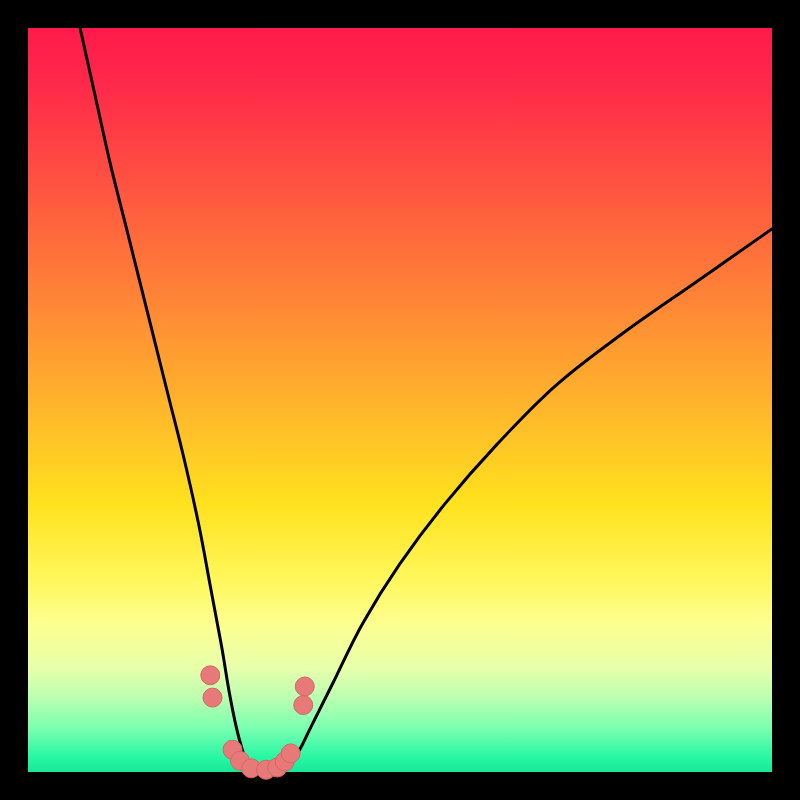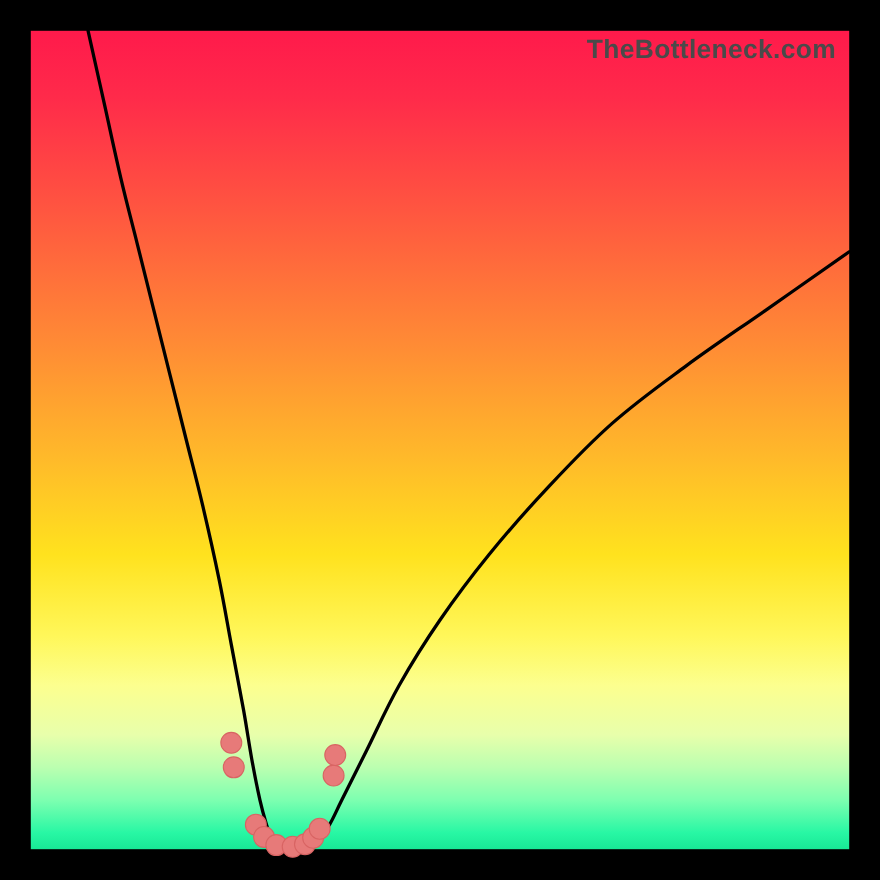--- a/index.html
+++ b/index.html
@@ -71,21 +71,20 @@
     fill: #e77a79;
     stroke: #d86463;
     stroke-width: 1;
   }
 </style>
 </head>
 <body>
 
 <div class="frame">
   <div class="plot">
-    <div class="watermark">TheBottleneck.com</div>
     <svg class="curve" viewBox="0 0 744 744">
       <path id="left-branch" class="line" d="M52.080000000000005,0 C54.7584,12.052799999999985 61.603199999999994,42.85439999999991 66.96,66.95999999999992 C72.3168,91.06559999999993 76.4832,111.15360000000005 81.84,133.92000000000007 C87.19680000000001,156.6864000000001 91.3632,172.01280000000008 96.72,193.44000000000005 C102.07679999999999,214.86720000000003 106.24319999999999,231.53279999999998 111.6,252.95999999999998 C116.9568,274.38719999999995 121.1232,291.0528 126.48,312.48 C131.8368,333.90720000000005 136.00320000000002,350.5728 141.36,372 C146.7168,393.4272 150.8832,408.75360000000006 156.23999999999998,431.52000000000004 C161.59679999999997,454.2864 166.43280000000001,475.71360000000004 171.12,498.48 C175.8072,521.2464 178.2624,536.5728 182.28,558 C186.2976,579.4272 190.09199999999998,598.7712 193.44,617.52 C196.788,636.2687999999999 198.2016,647.4287999999999 200.88000000000002,662.16 C203.55840000000003,676.8912 205.90944000000002,688.6464 208.32000000000002,699.36 C210.73056000000003,710.0736 212.2632,714.9839999999999 214.27200000000002,721.68 C216.28080000000003,728.376 217.87296,732.5423999999999 219.48,736.56 C221.08703999999997,740.5776 222.5304,742.6608 223.2,744"></path>
       <path id="flat-segment" class="line" d="M223.2,744 L252.96,744"></path>
       <path id="right-branch" class="line" d="M252.96,744 C254.2992,742.6608 257.05199999999996,740.5776 260.4,736.56 C263.748,732.5423999999999 267.5424,728.376 271.56,721.68 C275.5776,714.9839999999999 276.69360000000006,711.4128 282.72,699.36 C288.7464,687.3072000000001 295.6656,673.4688 305.03999999999996,654.72 C314.41439999999994,635.9712000000001 322.7472,616.6272 334.8,595.2 C346.8528,573.7728000000001 357.2688,557.1071999999999 372,535.68 C386.7312,514.2528 399.23040000000003,497.5872 416.64000000000004,476.16 C434.04960000000005,454.73280000000005 448.63200000000006,438.0672 468.72,416.64 C488.808,395.21279999999996 505.47360000000003,377.20799999999997 528.24,357.12 C551.0064,337.03200000000004 569.7552000000001,323.78880000000004 595.2,305.04 C620.6448,286.2912 642.816,271.7088 669.6,252.95999999999998 C696.384,234.21119999999996 730.608,210.2544 744,200.88"></path>
       <g id="dots">
           <circle class="dot" cx="182.28" cy="647.28" r="9.5"></circle>
           <circle class="dot" cx="184.512" cy="669.6" r="9.5"></circle>
           <circle class="dot" cx="204.60000000000002" cy="721.68" r="9.5"></circle>
           <circle class="dot" cx="212.04" cy="732.84" r="9.5"></circle>
           <circle class="dot" cx="223.2" cy="740.28" r="9.5"></circle>

